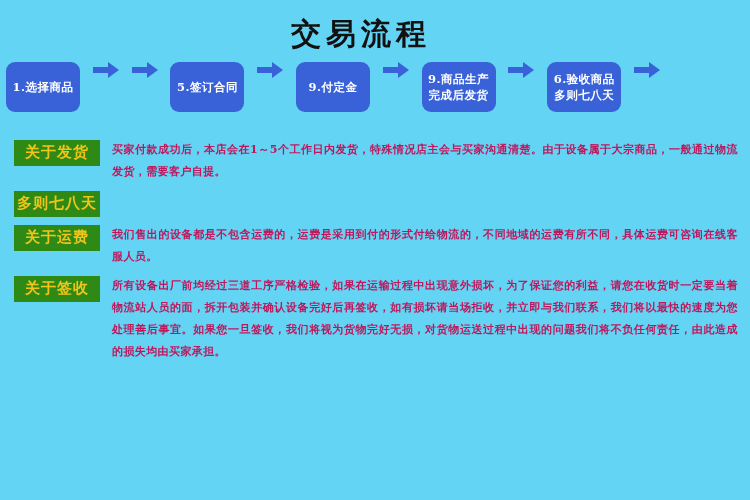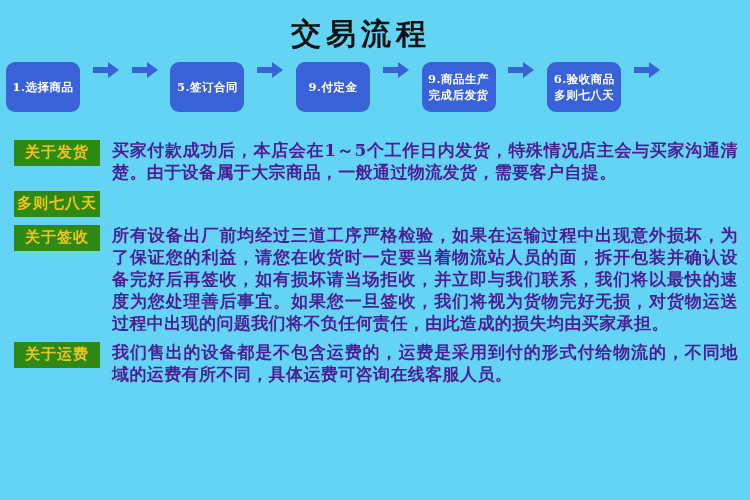--- a/index.html
+++ b/index.html
@@ -128,24 +128,24 @@
     font-size: 15px;
     letter-spacing: 1px;
     text-align: center;
     padding: 3px 0 4px;
     box-sizing: border-box;
     margin-top: 1px;
   }
   .sec-body {
     flex: 1 1 auto;
     margin-left: 12px;
-    color: #4c1d95;
+    color: #be185d;
     font-family: "DejaVu Serif", "Liberation Serif", serif;
     font-weight: 700;
-    font-size: 17px;
+    font-size: 11px;
     line-height: 22px;
     text-align: justify;
     letter-spacing: .4px;
   }
 </style>
 </head>
 <body>
 
 <div id="watermark">鸿辉</div>
 
@@ -179,20 +179,20 @@
 
 <div id="sections">
     <div class="section">
       <div class="sec-label">关于发货</div>
       <div class="sec-body">买家付款成功后，本店会在1～5个工作日内发货，特殊情况店主会与买家沟通清楚。由于设备属于大宗商品，一般通过物流发货，需要客户自提。</div>
     </div>
     <div class="section">
       <div class="sec-label">多则七八天</div>
     </div>
     <div class="section">
+      <div class="sec-label">关于运费</div>
+      <div class="sec-body">我们售出的设备都是不包含运费的，运费是采用到付的形式付给物流的，不同地域的运费有所不同，具体运费可咨询在线客服人员。</div>
+    </div>
+    <div class="section">
       <div class="sec-label">关于签收</div>
       <div class="sec-body">所有设备出厂前均经过三道工序严格检验，如果在运输过程中出现意外损坏，为了保证您的利益，请您在收货时一定要当着物流站人员的面，拆开包装并确认设备完好后再签收，如有损坏请当场拒收，并立即与我们联系，我们将以最快的速度为您处理善后事宜。如果您一旦签收，我们将视为货物完好无损，对货物运送过程中出现的问题我们将不负任何责任，由此造成的损失均由买家承担。</div>
-    </div>
-    <div class="section">
-      <div class="sec-label">关于运费</div>
-      <div class="sec-body">我们售出的设备都是不包含运费的，运费是采用到付的形式付给物流的，不同地域的运费有所不同，具体运费可咨询在线客服人员。</div>
     </div>
   </div>
 
 </body></html>

